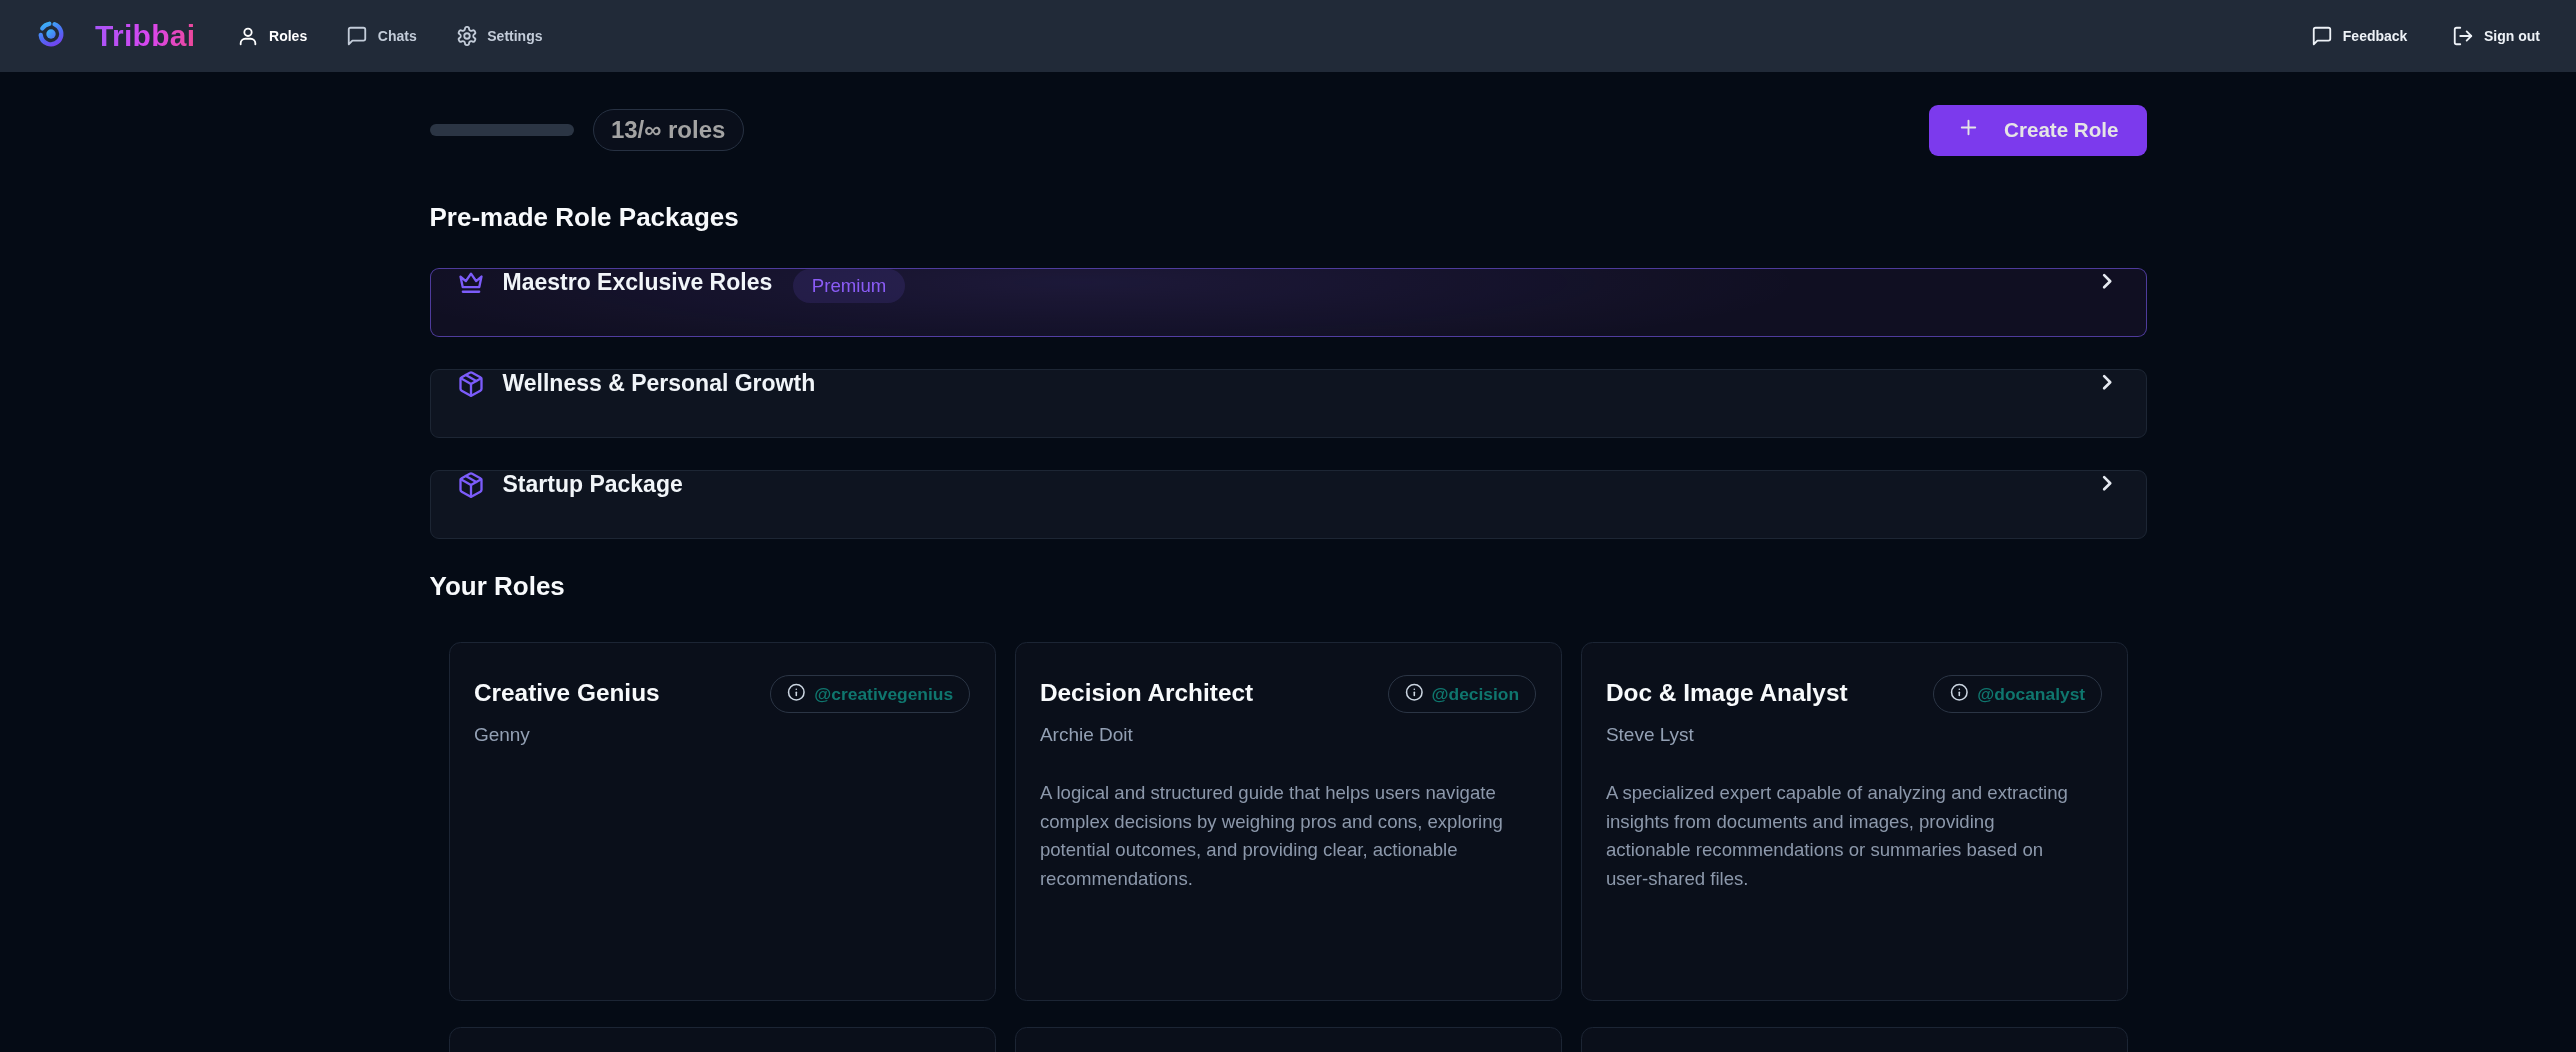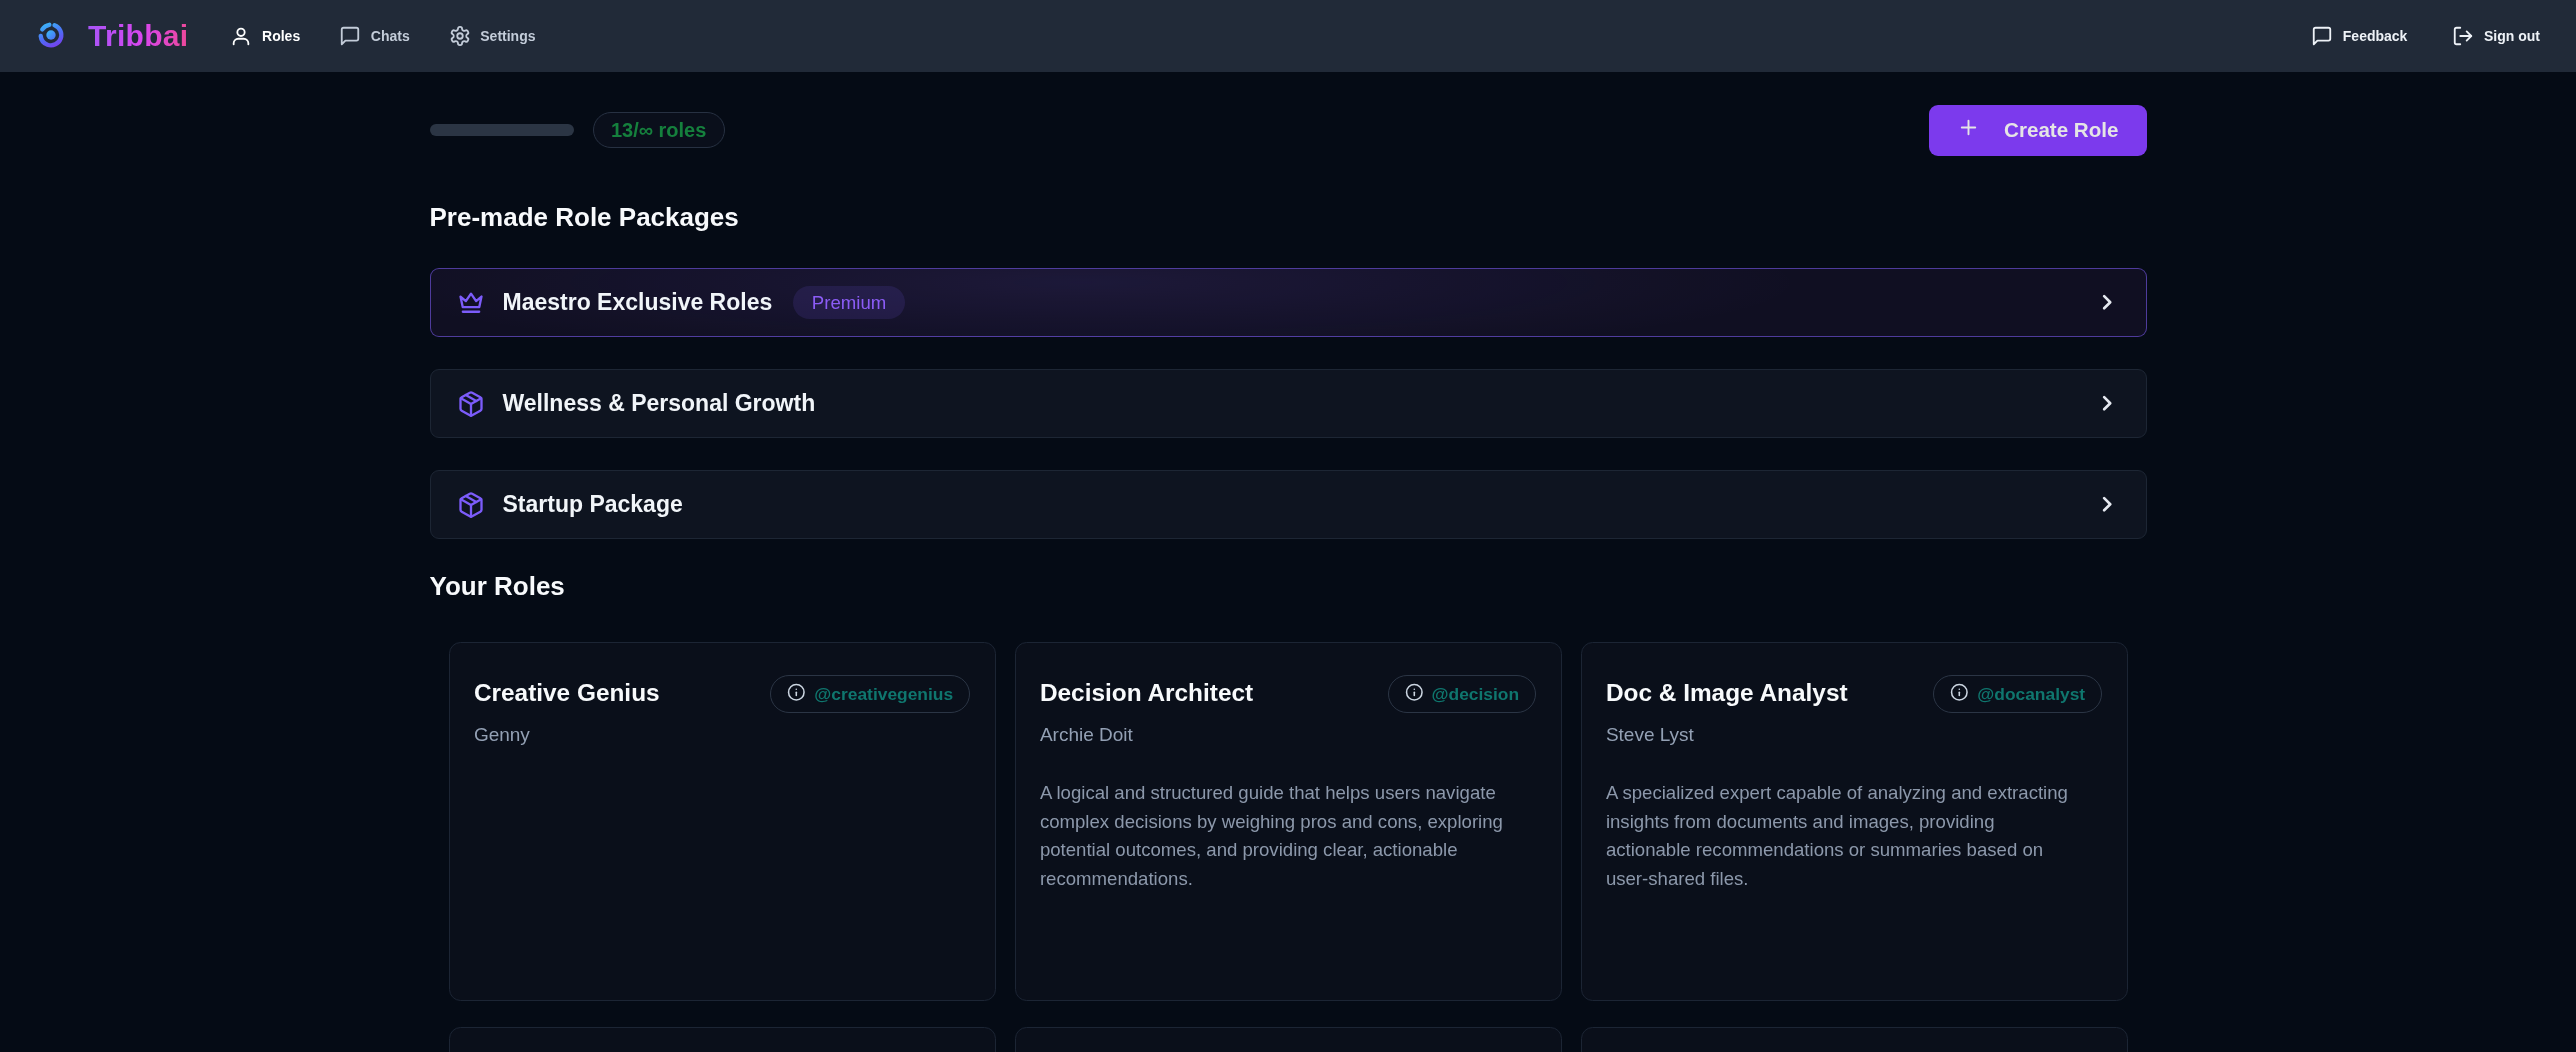--- a/index.html
+++ b/index.html
@@ -8,21 +8,21 @@
     background:#050b15;
     font-family:"Liberation Sans","DejaVu Sans",sans-serif;
     color:#e5e9f0;
   }
 
   
   .navbar {
     height:72px; background:#212a38;
     display:flex; align-items:center; padding:0 36px;
   }
-  .brand { display:flex; align-items:center; gap:22px; cursor:pointer; }
+  .brand { display:flex; align-items:flex-start; gap:29px; cursor:pointer; }
   .brand-name {
     font-size:30px; font-weight:800; letter-spacing:0.3px;
     background:linear-gradient(90deg,#a855f7 0%,#d946ef 55%,#ec4899 100%);
     -webkit-background-clip:text; background-clip:text; color:transparent;
   }
   .nav-links { display:flex; align-items:center; margin-left:42px; gap:39px; }
   .nav-link {
     display:flex; align-items:center; gap:9.6px;
     font-size:14px; font-weight:600; color:#c3ccd9; cursor:pointer;
   }
@@ -31,36 +31,36 @@
   .nav-right { margin-left:auto; display:flex; align-items:center; gap:45px; }
   .nav-right .nav-link { color:#eef2f7; }
 
   
   .container { width:1717px; margin:0 auto; }
 
   .toolbar { margin-top:31px; height:54px; display:flex; align-items:center; }
   .meter { width:144px; height:11.6px; border-radius:6.4px; background:#2b3544; }
   .count-pill {
     margin-left:19px; border:1.3px solid #273142; border-radius:642px;
-    padding:5.8px 17.4px; font-size:20px; font-weight:700; color:#15803d;
+    padding:5.8px 17.4px; font-size:24px; font-weight:700; color:#a3a3a3;
     background:rgba(13,19,31,0.6); white-space:nowrap;
   }
   .create-btn {
     margin-left:auto; height:51px; padding:0 28px; border:none; cursor:pointer;
     background:#7c3aed; border-radius:9px; display:flex; align-items:center; gap:24px;
     color:#e5e5e5; font-size:20.6px; font-weight:600;
     font-family:"Liberation Sans","DejaVu Sans",sans-serif;
   }
 
   .section-title { font-size:26px; font-weight:700; color:#f8fafc; }
   .packages-title { margin-top:45px; }
   .package-list { margin-top:35px; }
   .package-row {
     height:69px; margin-bottom:32px; padding:0 26px;
-    display:flex; align-items:center; cursor:pointer;
+    display:flex; align-items:flex-start; cursor:pointer;
     background:#0e1420; border:1.3px solid #1d2634; border-radius:9px;
   }
   .package-row.premium {
     background:
       radial-gradient(60% 160% at 38% 20%, rgba(139,104,255,0.10), rgba(0,0,0,0) 70%),
       #100f22;
     border-color:rgba(130,96,255,0.55);
   }
   .row-icon { display:flex; color:#7c5cfa; }
   .row-name { margin-left:18px; font-size:23px; font-weight:600; color:#f1f5f9; }

